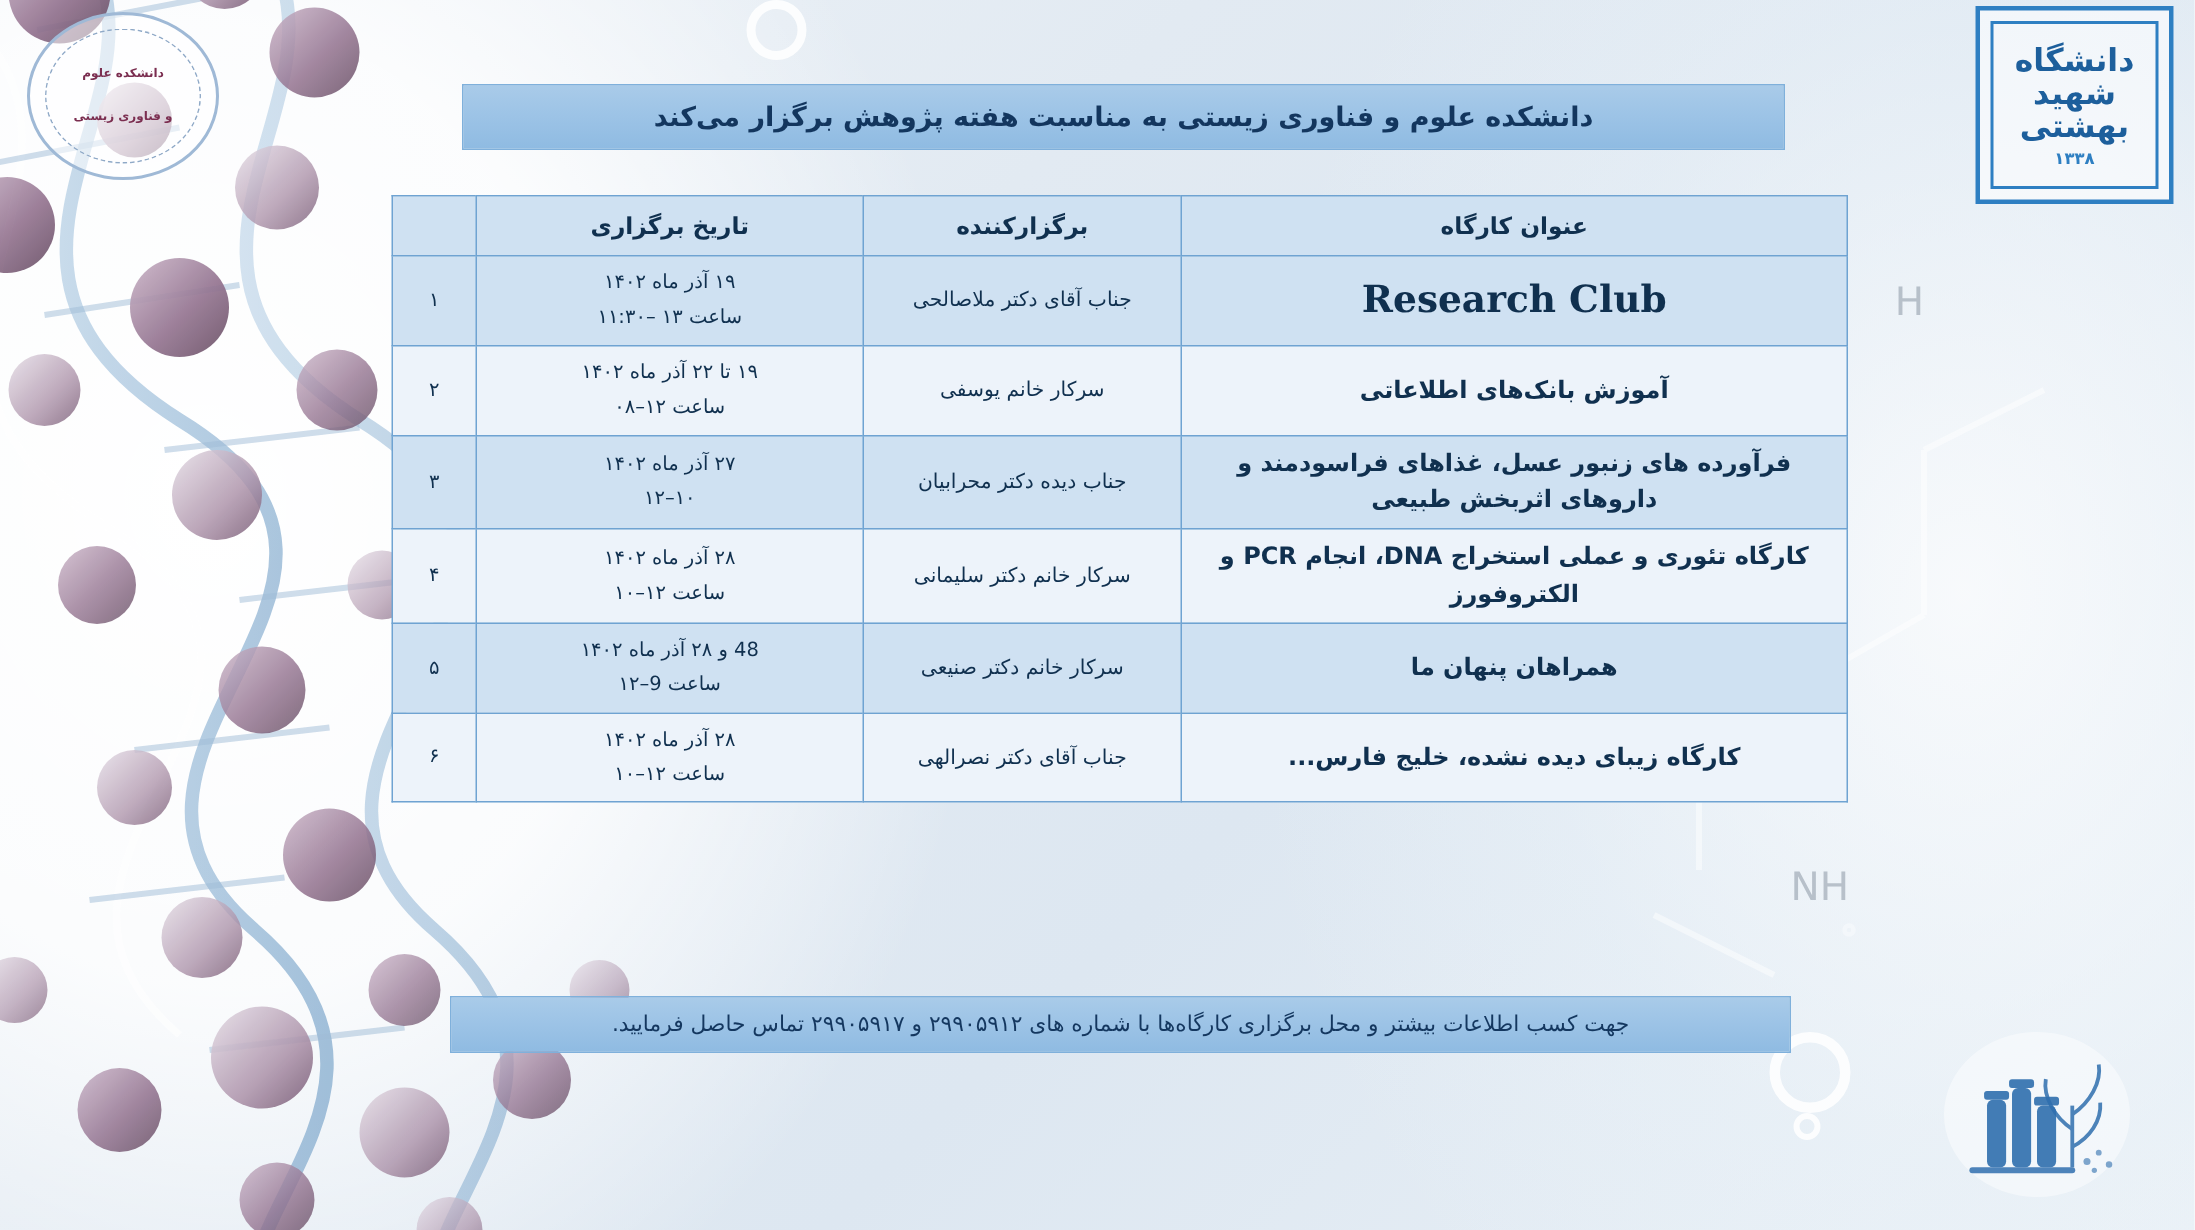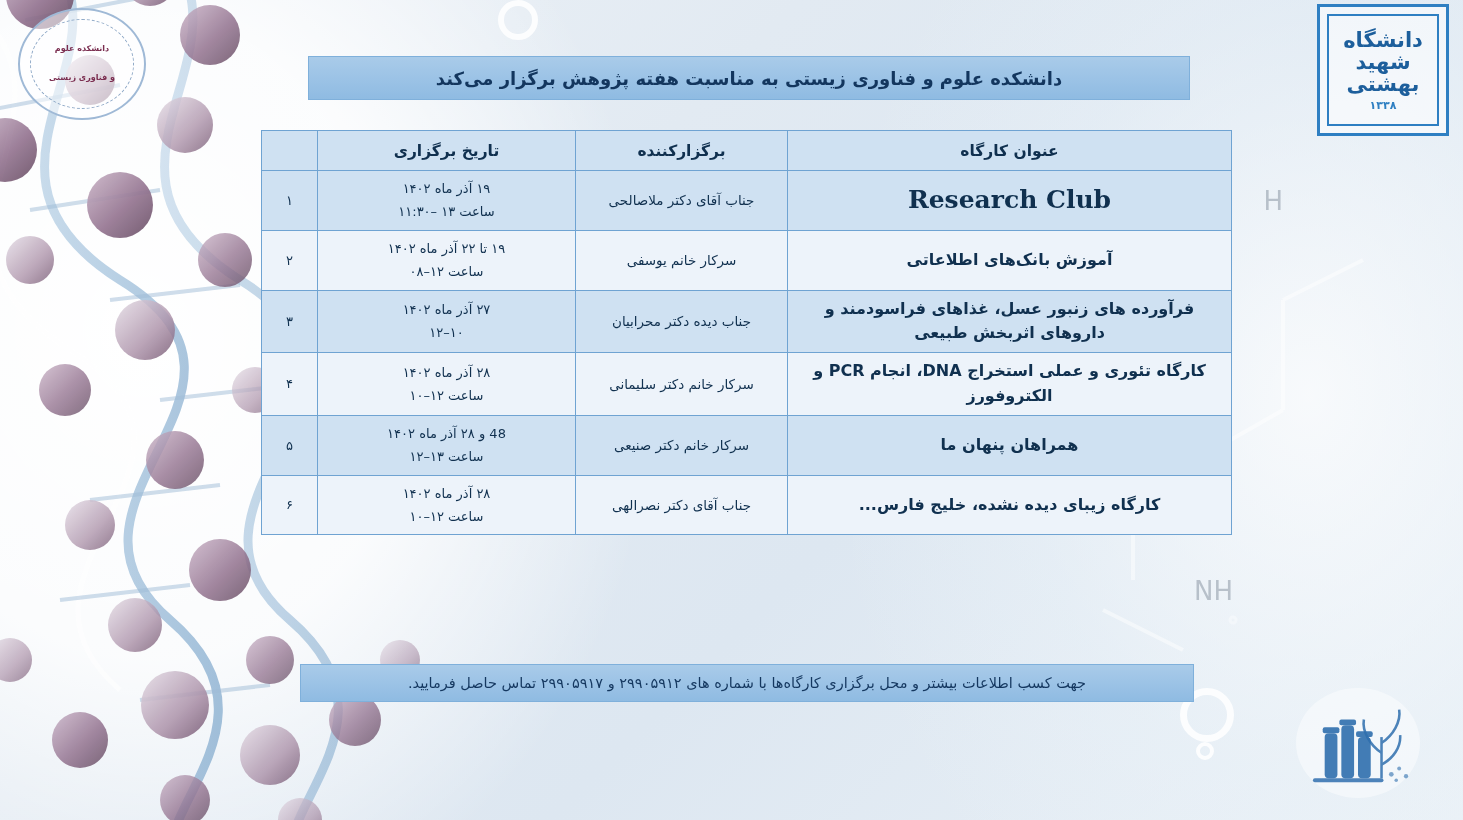--- a/index.html
+++ b/index.html
@@ -378,21 +378,21 @@
       <tr class="odd">
         <td class="col-title">
             <div class="cell-title">همراهان پنهان ما</div>
           </td>
         <td class="col-host">
             <div class="cell-host">سرکار خانم دکتر صنیعی</div>
           </td>
         <td class="col-date">
             <div class="cell-date">
           <span>48 و ۲۸ آذر ماه ۱۴۰۲</span>
-          <span>ساعت ۱۳–۱۲</span>
+          <span>ساعت 9–۱۲</span>
         </div>
           </td>
         <td class="col-idx">۵</td>
       </tr>
       <tr class="even">
         <td class="col-title">
             <div class="cell-title">کارگاه زیبای دیده نشده، خلیج فارس...</div>
           </td>
         <td class="col-host">
             <div class="cell-host">جناب آقای دکتر نصرالهی</div>

